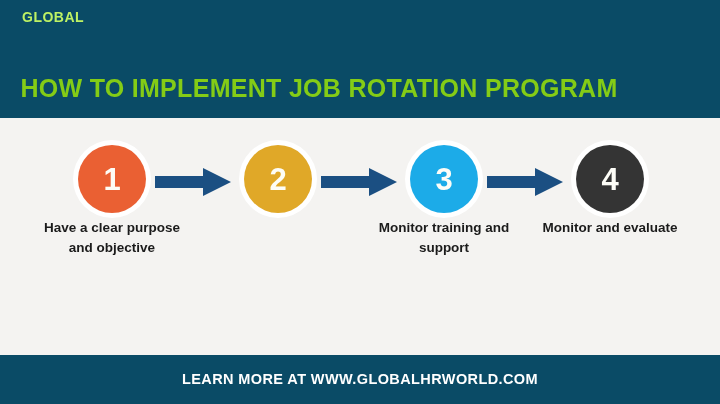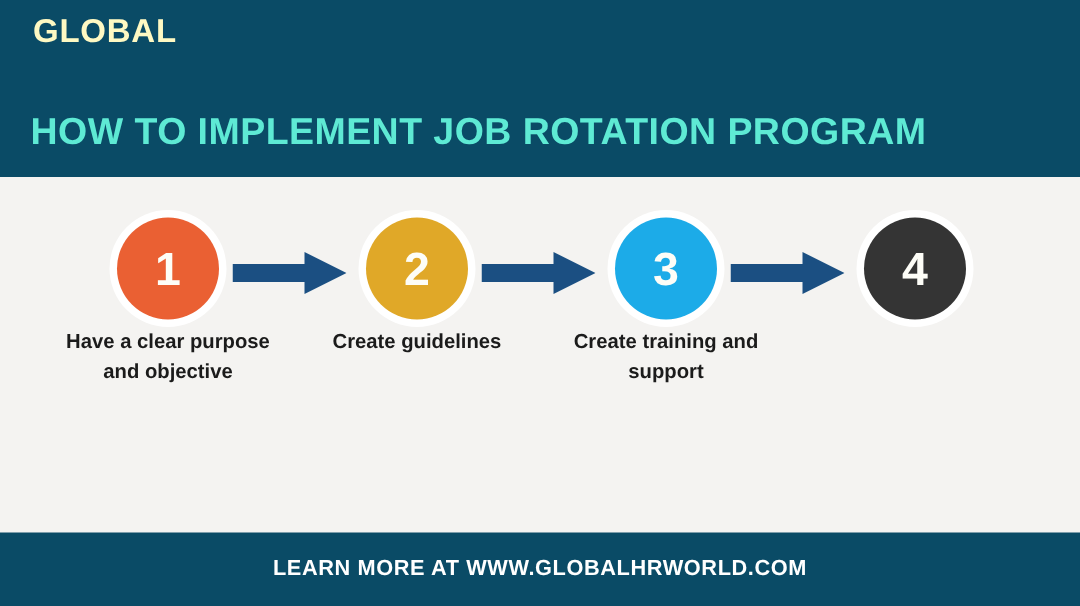--- a/index.html
+++ b/index.html
@@ -27,24 +27,24 @@
     height: 118px;
     background: #0a4b66;
   }
   .logo-block {
     position: absolute;
     left: 22px;
     top: 10px;
     line-height: 1;
   }
   .logo-line1 {
-    font-size: 22px;
+    font-size: 14px;
     font-weight: bold;
     letter-spacing: 0.5px;
-    color: #fef9c3;
+    color: #bef264;
     display: block;
   }
   .logo-line2 {
     font-size: 27px;
     font-weight: bold;
     letter-spacing: 1px;
     color: #eef4f7;
     display: block;
     margin-top: 3px;
     white-space: nowrap;
@@ -58,21 +58,21 @@
   }
   .title-text {
     position: absolute;
     left: 0;
     top: 74px;
     width: 638px;
     text-align: center;
     font-size: 25px;
     font-weight: bold;
     letter-spacing: 0.3px;
-    color: #5eead4;
+    color: #84cc16;
     white-space: nowrap;
   }
 
   
   .content-band {
     position: absolute;
     left: 0;
     top: 118px;
     width: 720px;
     height: 237px;
@@ -190,50 +190,50 @@
           <polygon points="0,9 48,9 48,1 76,15 48,29 48,21 0,21" fill="#1b4f82"></polygon>
         </svg>
       </div>
 
       <div class="step step-2">
         <div class="circle-wrap">
           <div class="circle" style="background:#e0a828;">
             <span class="circle-num">2</span>
           </div>
         </div>
-        <div class="step-label">Create guidelines</div>
       </div>
 
       <div class="arrow arrow-2">
         <svg viewBox="0 0 76 30" width="76" height="30" aria-hidden="true">
           <polygon points="0,9 48,9 48,1 76,15 48,29 48,21 0,21" fill="#1b4f82"></polygon>
         </svg>
       </div>
 
       <div class="step step-3">
         <div class="circle-wrap">
           <div class="circle" style="background:#1cabe8;">
             <span class="circle-num">3</span>
           </div>
         </div>
-        <div class="step-label">Create training and support</div>
+        <div class="step-label">Monitor training and support</div>
       </div>
 
       <div class="arrow arrow-3">
         <svg viewBox="0 0 76 30" width="76" height="30" aria-hidden="true">
           <polygon points="0,9 48,9 48,1 76,15 48,29 48,21 0,21" fill="#1b4f82"></polygon>
         </svg>
       </div>
 
       <div class="step step-4">
         <div class="circle-wrap">
           <div class="circle" style="background:#343434;">
             <span class="circle-num">4</span>
           </div>
         </div>
+        <div class="step-label">Monitor and evaluate</div>
       </div>
 
     </div>
   </div>
 
   <div class="footer-band">
     <div class="footer-text">LEARN MORE AT WWW.GLOBALHRWORLD.COM</div>
   </div>
 
 </div>

